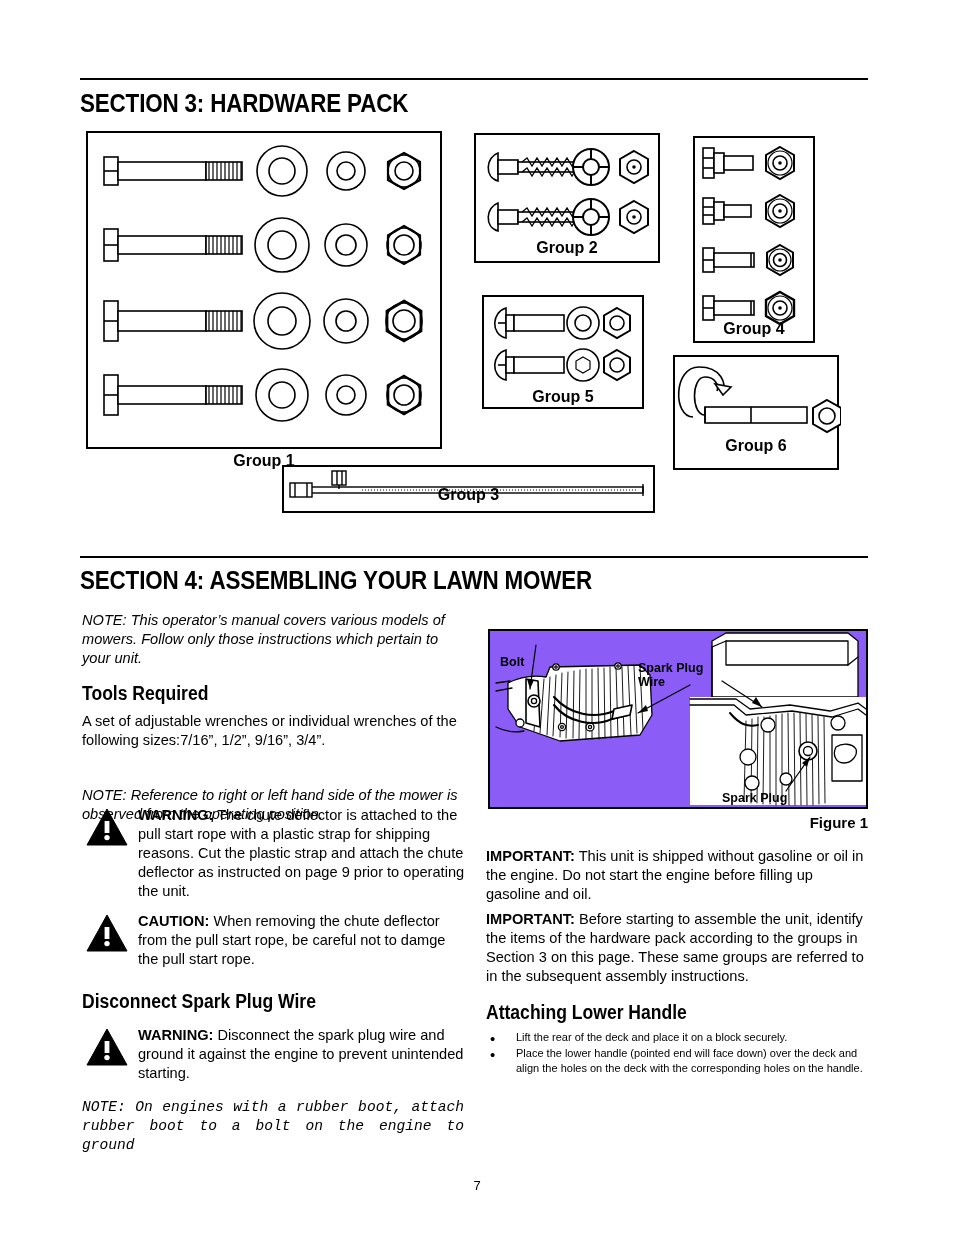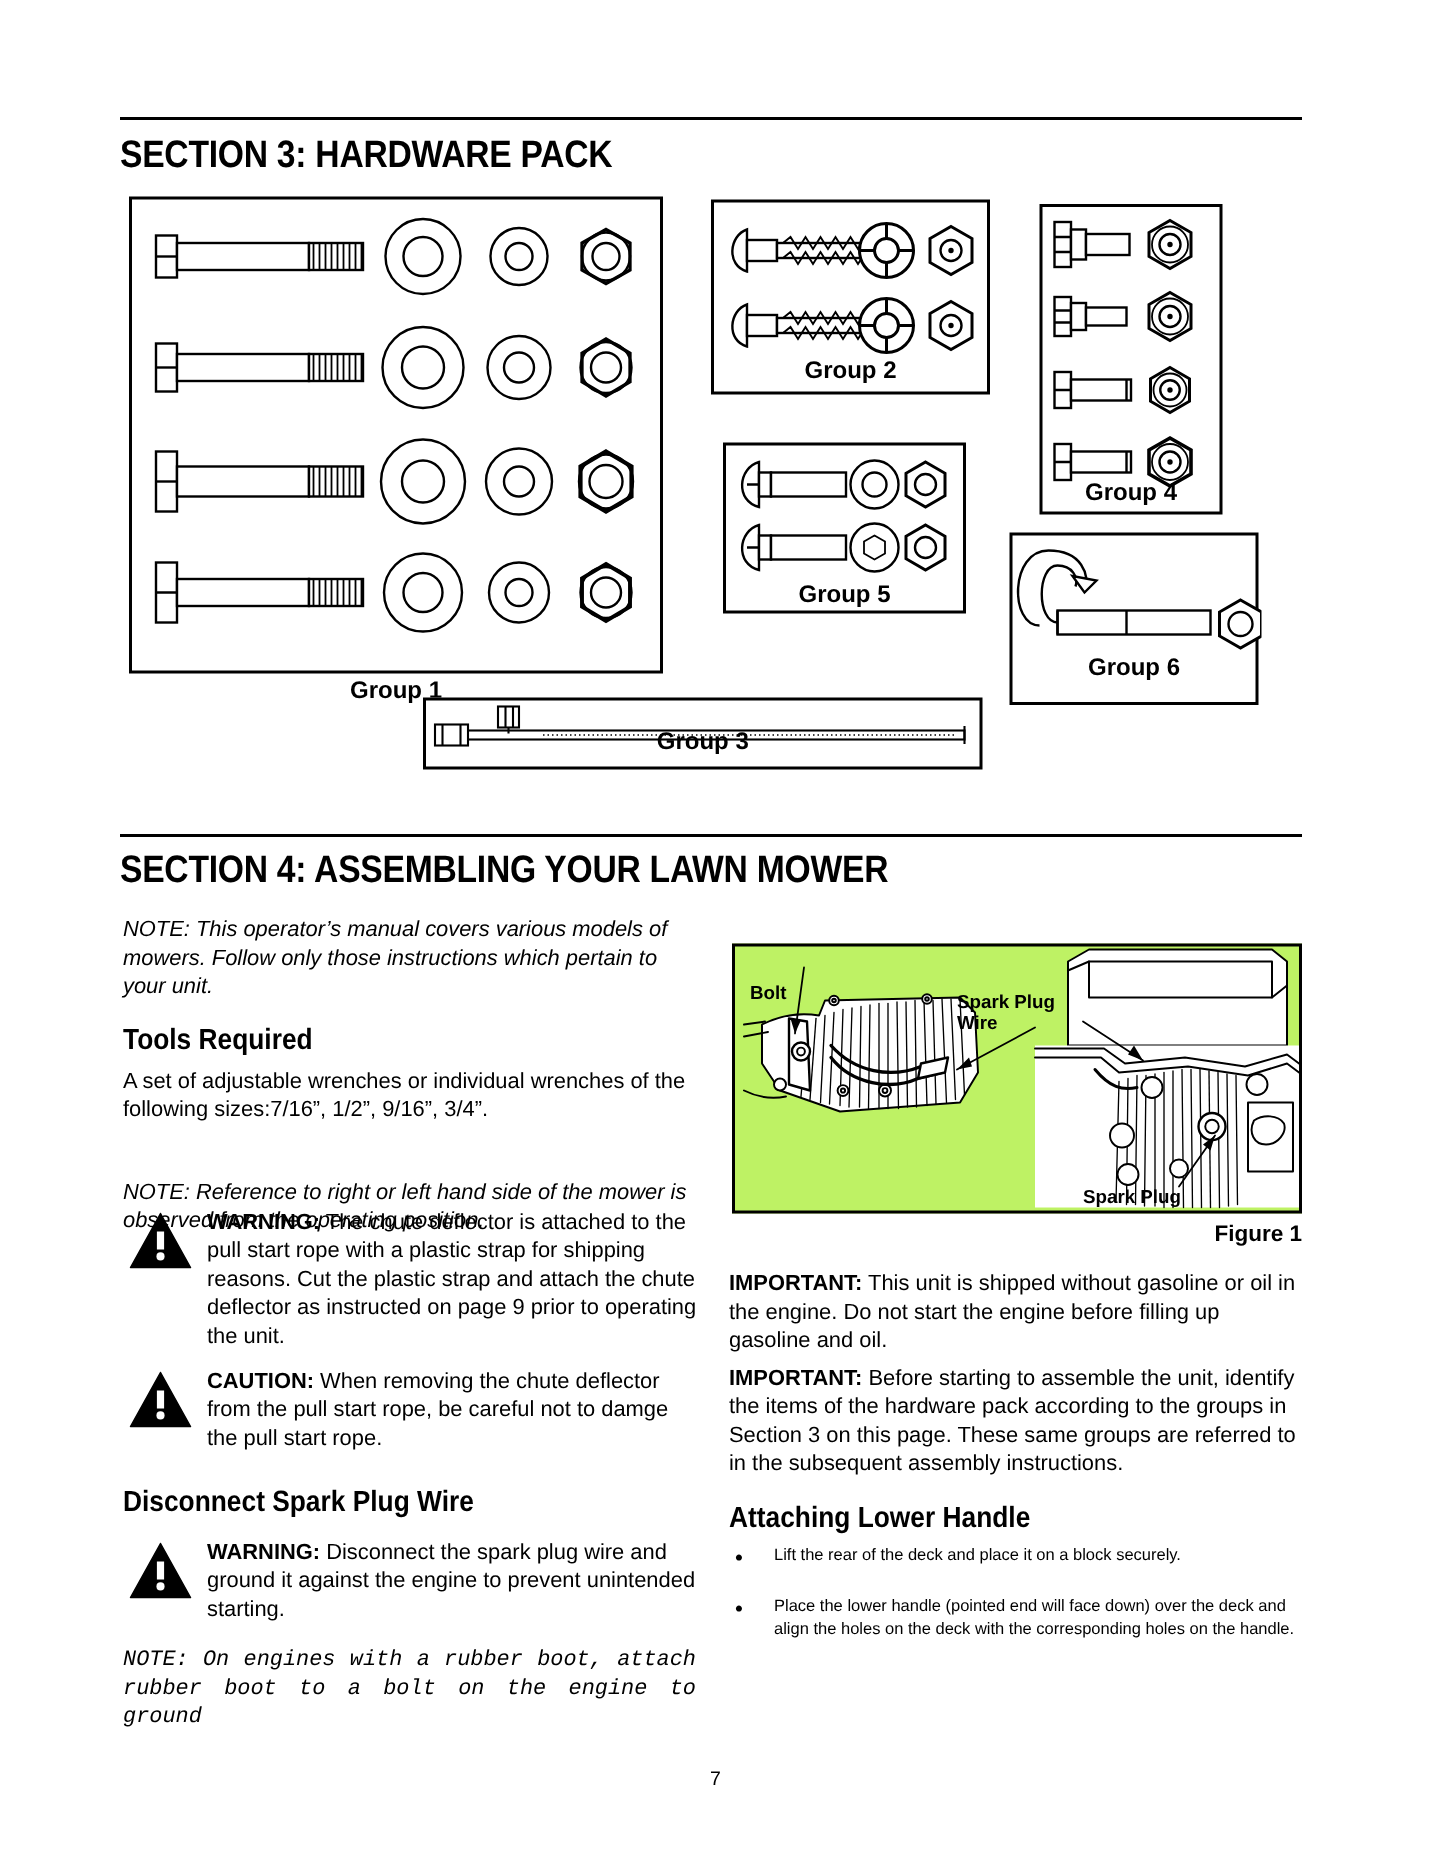--- a/index.html
+++ b/index.html
@@ -89,21 +89,21 @@
     font-size: 14.6px;
     line-height: 1.30;
   }
 
   
   .figbox {
     position: absolute;
     border: 2px solid #000;
     box-sizing: border-box;
     overflow: hidden;
-    background: #bef264;
+    background: #8b5cf6;
   }
   .figcap {
     position: absolute;
     font-weight: bold;
     font-size: 15px;
     text-align: right;
     width: 100%;
   }
   .figlabel {
     position: absolute;
@@ -596,16 +596,16 @@
 </div>
 
 <div class="abs body-text" style="left:486px; top:910px; width:382px;">
   <span class="b">IMPORTANT:</span><span>  Before starting to assemble the unit, identify the items of the hardware pack according to the groups in Section 3 on this page. These same groups are referred to in the subsequent assembly instructions.</span>
 </div>
 
 <div class="abs sub-head" style="left:486px; top:1002px;">Attaching Lower Handle</div>
 
 <ul class="bullets abs" style="left:486px; top:1030px; width:386px;">
   <li>Lift the rear of the deck and place it on a block securely.</li>
-  <li style="margin-top:20px;">Place the lower handle (pointed end will face down) over the deck and align the holes on the deck with the corresponding holes on the handle.</li>
+  <li style="margin-top:2px;">Place the lower handle (pointed end will face down) over the deck and align the holes on the deck with the corresponding holes on the handle.</li>
 </ul>
 
 <div class="pagenum" style="left:0; top:1178px;">7</div>
 
 </body></html>

